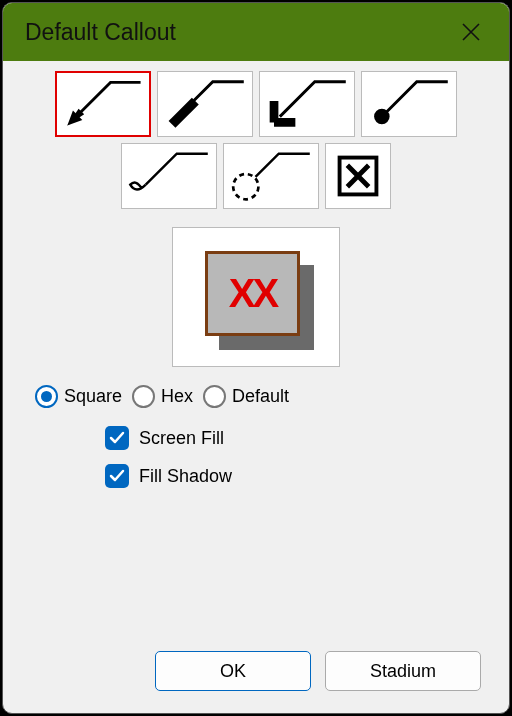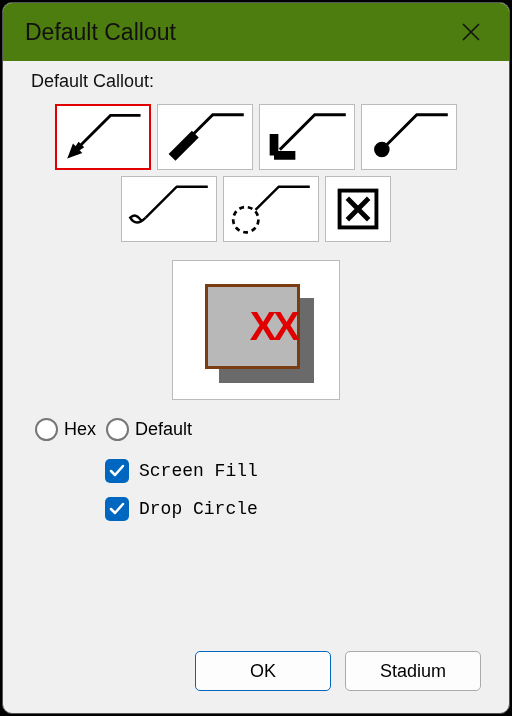--- a/index.html
+++ b/index.html
@@ -117,21 +117,21 @@
   .shape-box {
     position: absolute;
     left: 4px;
     top: 4px;
     width: 95px;
     height: 85px;
     background: #b8b8b8;
     border: 3px solid #7a3d12;
     display: flex;
     align-items: center;
-    justify-content: flex-end;
+    justify-content: center;
   }
   .shape-text {
     font-size: 40px;
     font-weight: 700;
     color: #e00000;
     letter-spacing: -3px;
   }
   .radio-row {
     display: flex;
     gap: 10px;
@@ -163,21 +163,20 @@
     width: 11px;
     height: 11px;
     background: #0067c0;
     border-radius: 50%;
   }
   .check-group {
     margin-left: 74px;
     display: flex;
     flex-direction: column;
     gap: 14px;
-    font-family: Liberation Mono, monospace;
   }
   .check-item {
     display: flex;
     align-items: center;
     gap: 10px;
     font-size: 18px;
     cursor: pointer;
   }
   .checkbox {
     width: 24px;
@@ -189,21 +188,21 @@
     justify-content: center;
   }
   .checkbox svg { width: 16px; height: 16px; }
   .button-row {
     display: flex;
     gap: 14px;
     justify-content: flex-end;
     padding: 0 28px 22px 28px;
   }
   .btn {
-    width: 136px;
+    width: 156px;
     height: 40px;
     border: 1px solid #aaa;
     background: #fdfdfd;
     border-radius: 5px;
     font-size: 18px;
     display: flex;
     align-items: center;
     justify-content: center;
     cursor: pointer;
   }
@@ -218,21 +217,20 @@
   <div class="titlebar">
     <div class="title">Default Callout</div>
     <div class="close-btn">
       <svg viewBox="0 0 20 20">
         <path d="M2 2 L18 18 M18 2 L2 18" stroke="#111" stroke-width="1.6" fill="none"></path>
       </svg>
     </div>
   </div>
 
   <div class="content">
-    <div class="group-label">Default Callout:</div>
 
     <div class="thumb-grid">
       <div class="thumb-row">
         <div class="thumb selected">
           <svg viewBox="0 0 96 66">
             <path d="M88 10 L56 10 L18 48" stroke="#000" stroke-width="3" fill="none"></path>
             <polygon points="10,56 28,44 22,38" fill="#000"></polygon>
             <polygon points="10,56 16,40 26,50" fill="#000"></polygon>
           </svg>
         </div>
@@ -283,20 +281,24 @@
           <div class="shadow-box"></div>
           <div class="shape-box">
             <div class="shape-text">XX</div>
           </div>
         </div>
       </div>
     </div>
 
     <div class="radio-row">
       <div class="radio-item">
+        <div class="radio checked"></div>
+        <span>Square</span>
+      </div>
+      <div class="radio-item">
         <div class="radio"></div>
         <span>Hex</span>
       </div>
       <div class="radio-item">
         <div class="radio"></div>
         <span>Default</span>
       </div>
     </div>
 
     <div class="check-group">
@@ -307,21 +309,21 @@
             </svg>
         </div>
         <span>Screen Fill</span>
       </div>
       <div class="check-item">
         <div class="checkbox">
           <svg viewBox="0 0 16 16">
               <path d="M2 8 L6 12 L14 3" stroke="#fff" stroke-width="2.5" fill="none" stroke-linecap="round" stroke-linejoin="round"></path>
             </svg>
         </div>
-        <span>Drop Circle</span>
+        <span>Fill Shadow</span>
       </div>
     </div>
   </div>
 
   <div class="button-row">
     <div class="btn primary">
       <span>OK</span>
     </div>
     <div class="btn">
       <span>Stadium</span>

